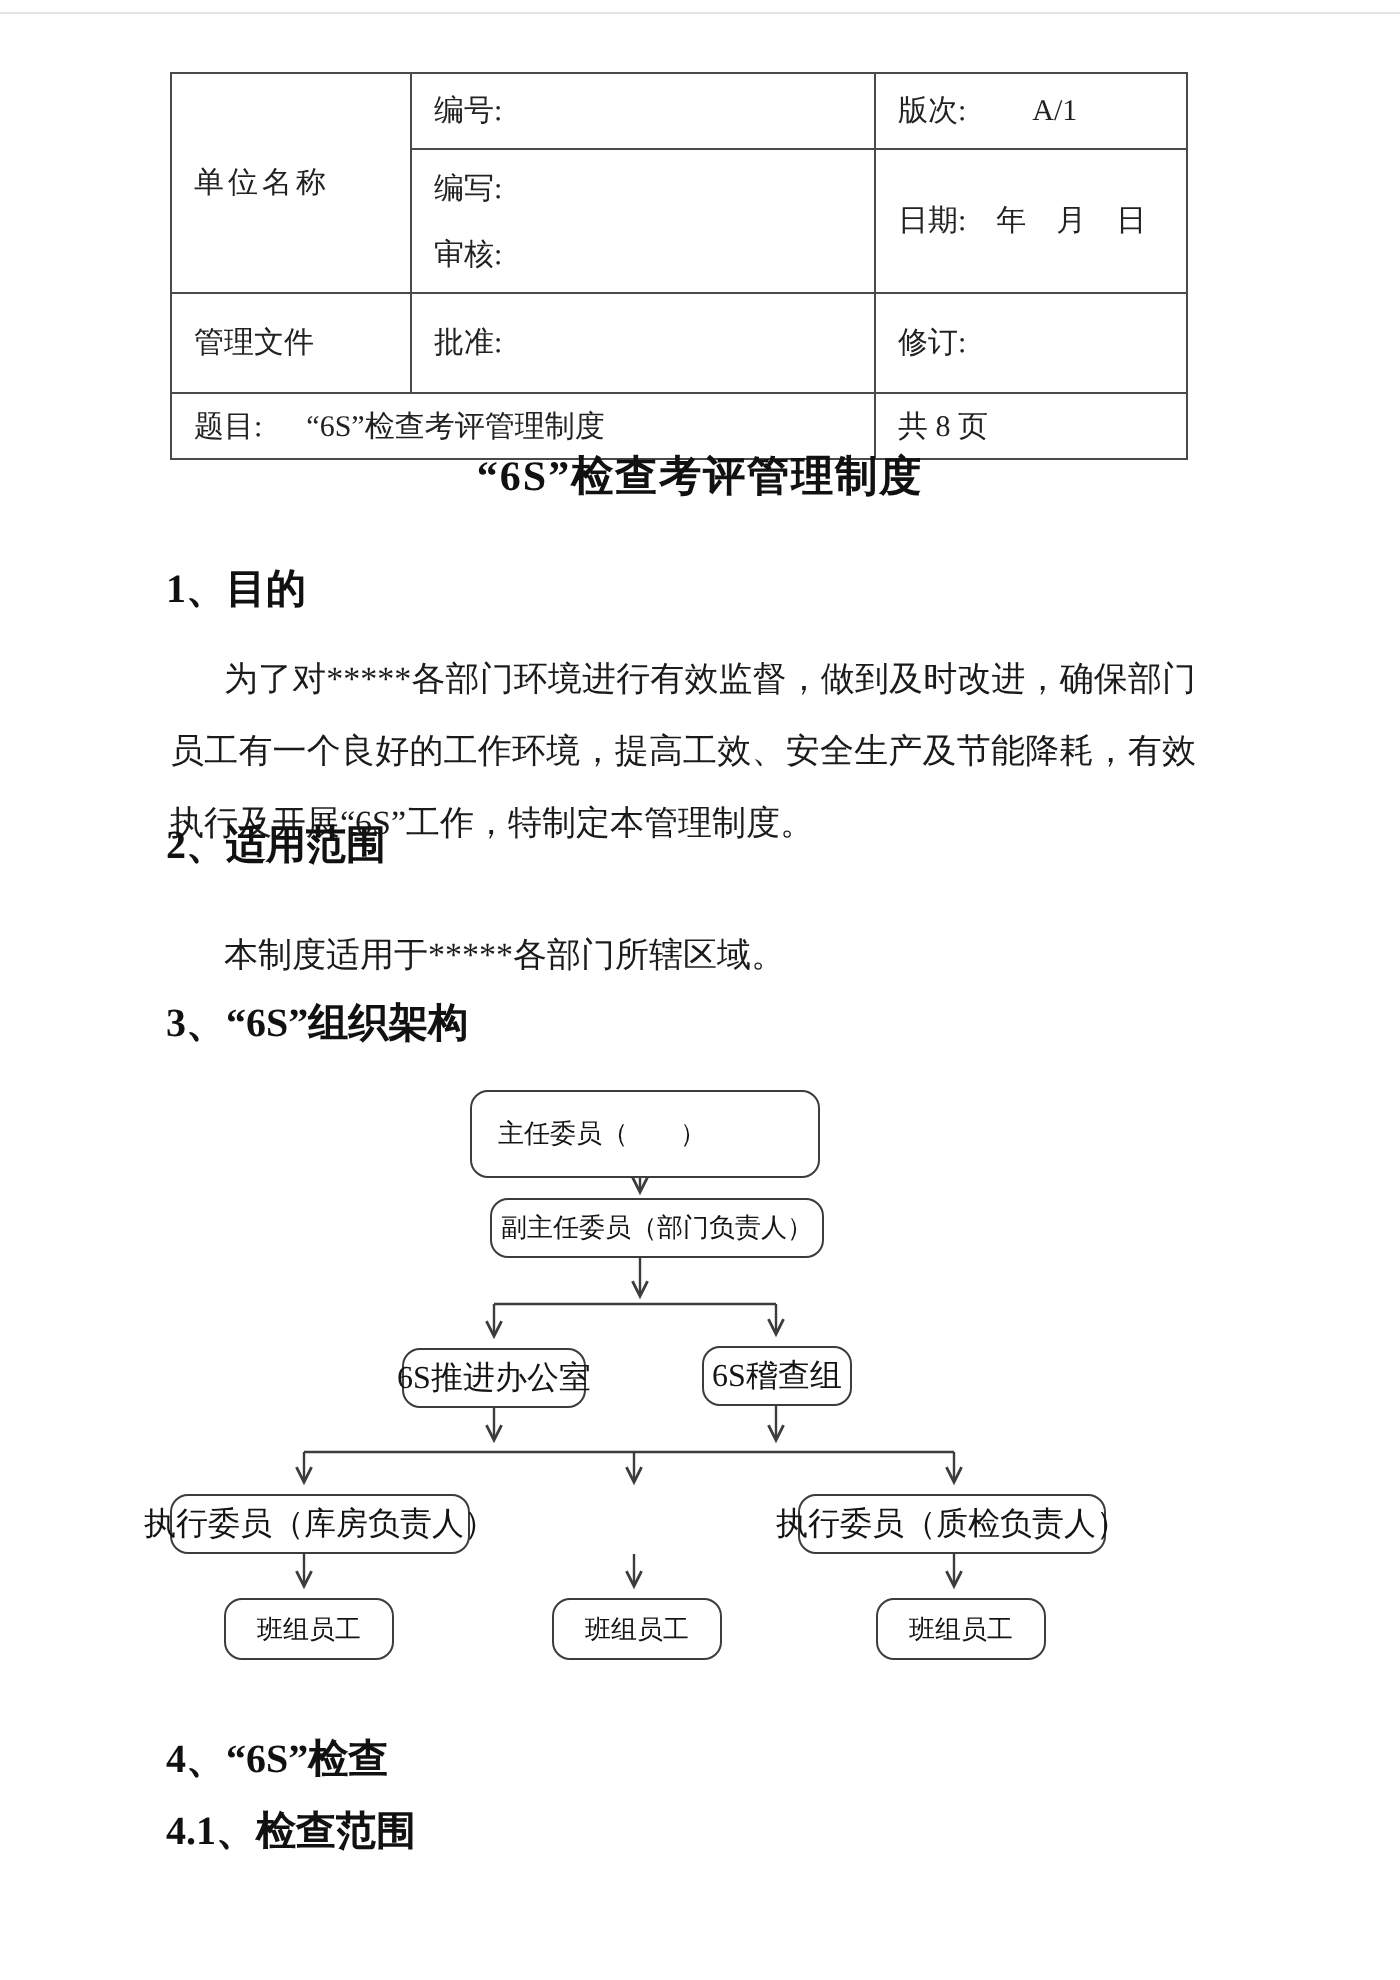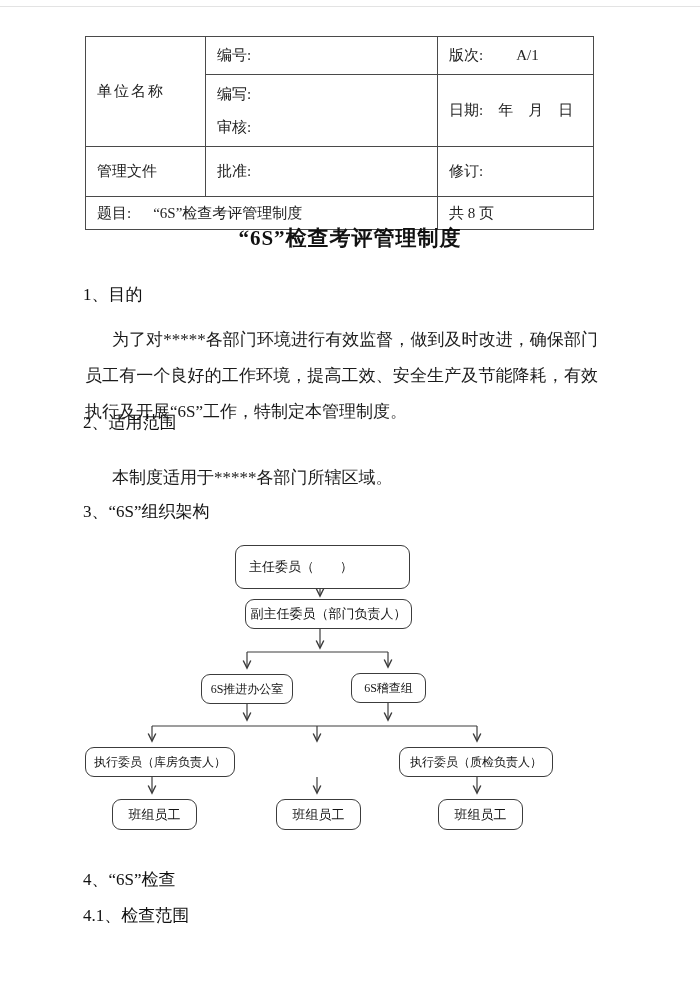--- a/index.html
+++ b/index.html
@@ -16,36 +16,36 @@
   table.header td { border:1px solid #4a4a4a; font-size:15px; color:#222222;
     padding:0 4px 0 11px; vertical-align:middle; overflow:hidden; }
   td.unit-cell { padding-left:31px; letter-spacing:2px; }
   .stack div + div { margin-top:14px; }
   .gap-ver { margin-left:33px; }
   .gap-sub { margin-left:22px; }
 
   
   .doc-title { position:absolute; top:224px; left:0; width:700px; text-align:center;
     font-size:21px; font-weight:bold; letter-spacing:1px; color:#111111; }
-  .heading { position:absolute; left:83px; font-size:17px; font-weight:normal;
+  .heading { position:absolute; left:83px; font-size:20px; font-weight:bold;
     line-height:22px; white-space:pre; color:#111111; }
   .h-1 { top:284px; } .h-2 { top:412px; } .h-3 { top:501px; }
   .h-4 { top:869px; } .h-41 { top:905px; }
   .para { position:absolute; left:85px; width:513px; font-size:17px; line-height:36px;
     text-align:justify; word-break:break-all; color:#1b1b1b; }
   .p-1 { top:322px; text-indent:27px; }
   .p-2 { top:460px; text-indent:27px; }
 
   
   .flow { position:absolute; top:542px; left:0; width:700px; height:300px; }
   .flow svg { position:absolute; top:0; left:0; }
   .node { position:absolute; box-sizing:border-box; border:1.4px solid #3c3c3c;
     border-radius:9px; background:#ffffff; display:flex; align-items:center;
     justify-content:center; font-size:13px; color:#141414; white-space:pre; }
-  .node.small { font-size:12px;font-family:Liberation Serif, serif; }
+  .node.small { font-size:16px;font-family:Liberation Serif, serif; }
   .node.left-text { justify-content:flex-start; padding-left:13px; }
 </style>
 </head>
 <body>
 
 <div class="page">
   <div class="top-rule"></div>
 
   <table class="header">
     <colgroup>

